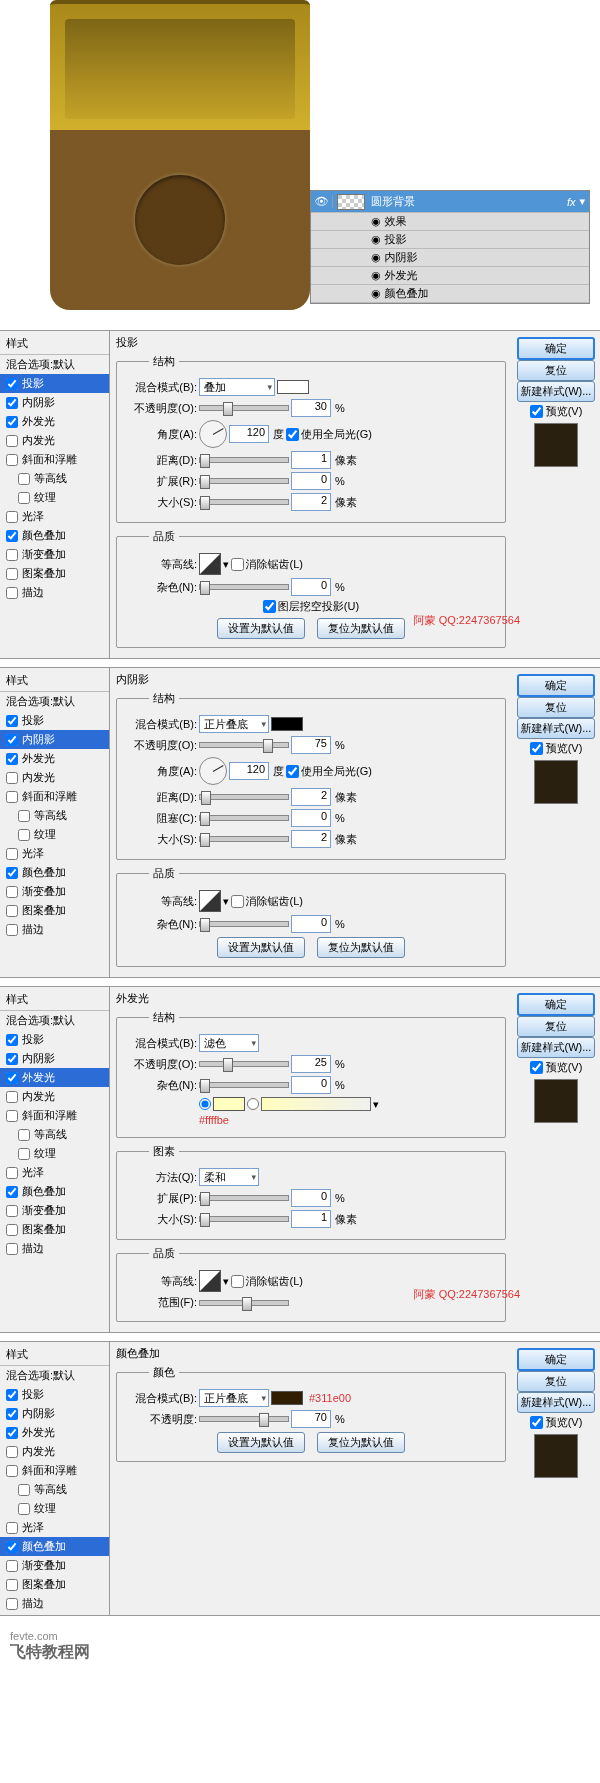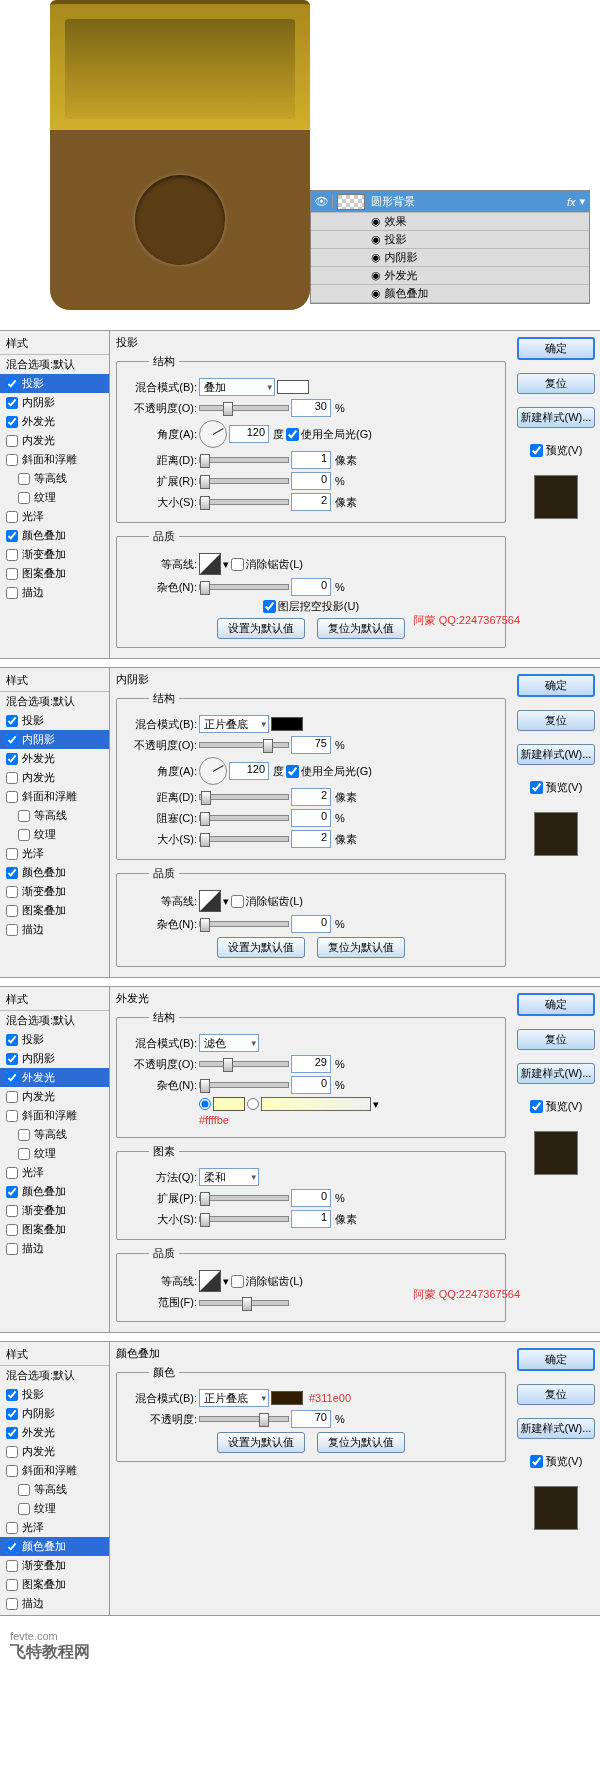--- a/index.html
+++ b/index.html
@@ -52,21 +52,21 @@
 .combo::after { content:'▾'; position:absolute; right:2px; font-size:9px; color:#555; }
 .swatch { width: 32px; height: 14px; border: 1px solid #555; }
 .swatch.white { background: #fff; }
 .swatch.black { background: #000; }
 .swatch.brown { background: #311e00; }
 .contour-sw { width: 22px; height: 22px; border: 1px solid #555; background: linear-gradient(135deg,#fff 49%,#333 51%); }
 .btn { padding: 2px 10px; border: 1px solid #68a; background: linear-gradient(180deg,#fff,#cde); border-radius: 3px; cursor: default; display:inline-block; }
 .btn-row { display: flex; gap: 12px; justify-content: center; margin-top: 4px; }
 
 
-.right-col { width: 88px; padding: 6px 4px; display: flex; flex-direction: column; align-items: center; gap: 13px; position:relative; }
+.right-col { width: 88px; padding: 6px 4px; display: flex; flex-direction: column; align-items: center; gap: 0; position:relative; }
 .btn-r { width: 78px; padding: 2px 0; text-align: center; border: 1px solid #68a; background: linear-gradient(180deg,#eef6ff,#bcd8f2); border-radius: 3px; font-size: 11px; }
 .btn-r.primary { border: 2px solid #2a7de1; }
 .preview-cb { display: flex; align-items: center; gap: 3px; margin-top: 2px; }
 .preview-sw { width: 44px; height: 44px; border: 1px solid #777; background: #2a2010; margin-top: 4px; }
 
 .watermark-r { position: absolute; right: 80px; bottom: 30px; color: #d33; font-size: 11px; }
 
 .grad-strip { width: 110px; height: 14px; border: 1px solid #666; background: linear-gradient(90deg,#ffffbe,rgba(255,255,190,0)); }
 .radio { width:12px; height:12px; }
 
@@ -473,21 +473,21 @@
           <span class="lbl">混合模式(B):</span>
         <span class="combo" style="width:60px">
             <span>滤色</span>
           </span>
       </div>
       <div class="fld">
           <span class="lbl">不透明度(O):</span>
         <span class="slider-track">
             <span class="slider-thumb" style="left:26%"></span>
           </span>
-        <span class="num-input">29</span>
+        <span class="num-input">25</span>
         <span class="unit">%</span>
       </div>
       <div class="fld">
           <span class="lbl">杂色(N):</span>
         <span class="slider-track">
             <span class="slider-thumb" style="left:0"></span>
           </span>
         <span class="num-input">0</span>
         <span class="unit">%</span>
       </div>

